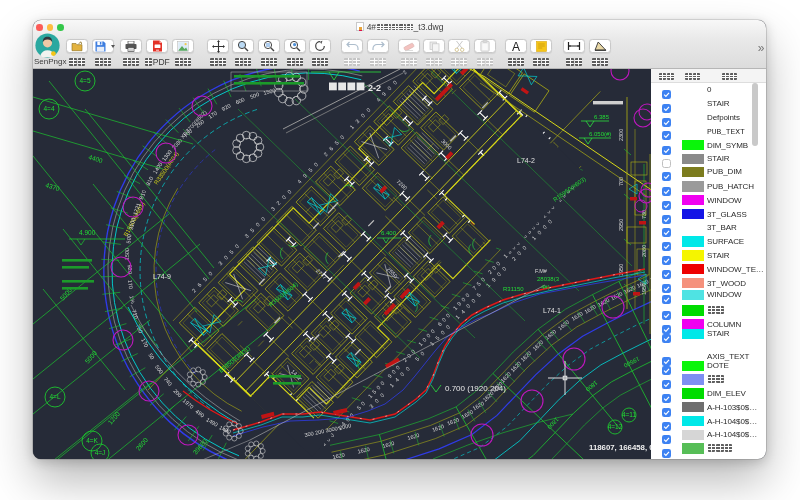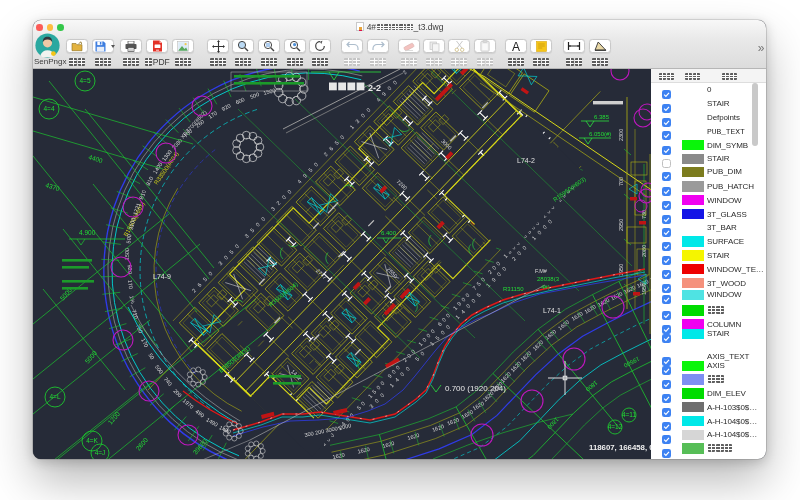--- a/index.html
+++ b/index.html
@@ -1207,21 +1207,21 @@
             </svg></span>
           <span class="sw" style="background:#FFFFFF;"></span>
           <span class="pname">AXIS_TEXT</span>
         </div>
         <div class="prow" style="top:290.0px;">
           <span class="cb"><svg width="9" height="9" viewBox="0 0 9 9">
               <rect width="9" height="9" rx="2.2" fill="#3D82F2"></rect>
               <path d="M2.1 4.6 3.9 6.4 7 2.9" fill="none" stroke="#fff" stroke-width="1.2"></path>
             </svg></span>
           <span class="sw" style="background:#0AF50A;"></span>
-          <span class="pname">AXIS</span>
+          <span class="pname">DOTE</span>
         </div>
         <div class="prow" style="top:303.8px;">
           <span class="cb"><svg width="9" height="9" viewBox="0 0 9 9">
               <rect width="9" height="9" rx="2.2" fill="#3D82F2"></rect>
               <path d="M2.1 4.6 3.9 6.4 7 2.9" fill="none" stroke="#fff" stroke-width="1.2"></path>
             </svg></span>
           <span class="sw" style="background:#7E8FF2;"></span>
           <span class="pname"><i class="cjkr"></i><i class="cjkr"></i></span>
         </div>
         <div class="prow" style="top:317.6px;">

